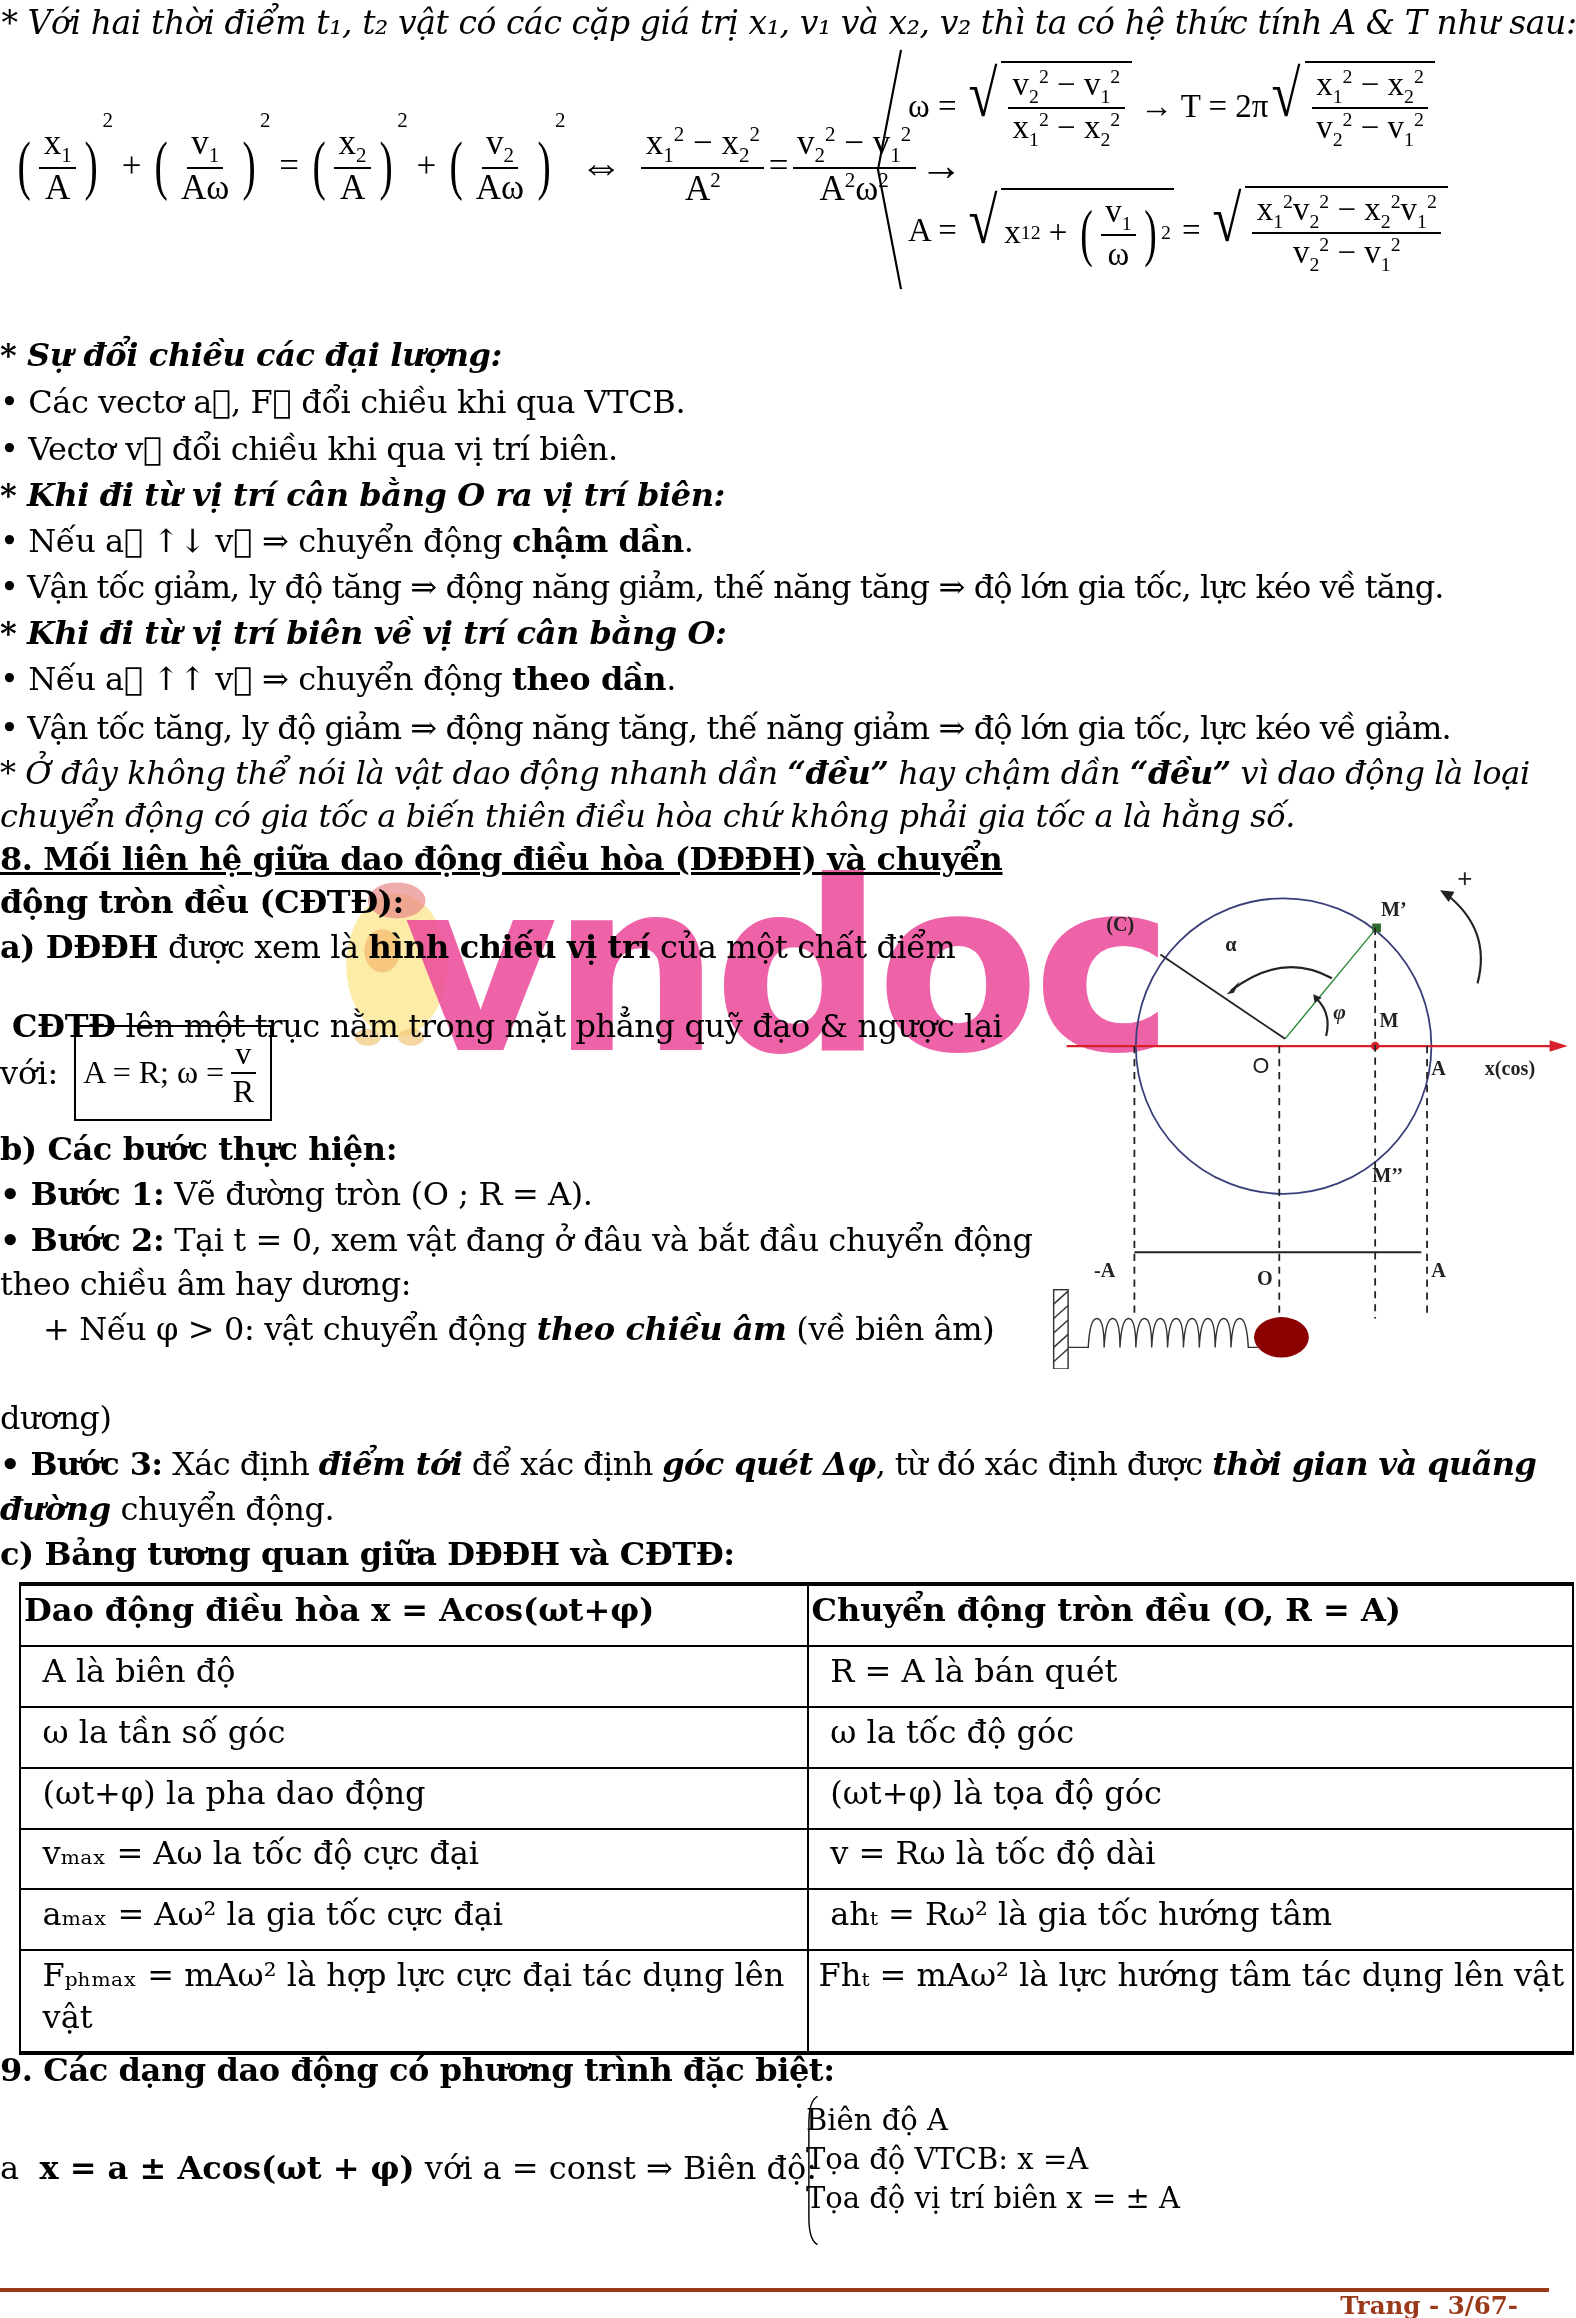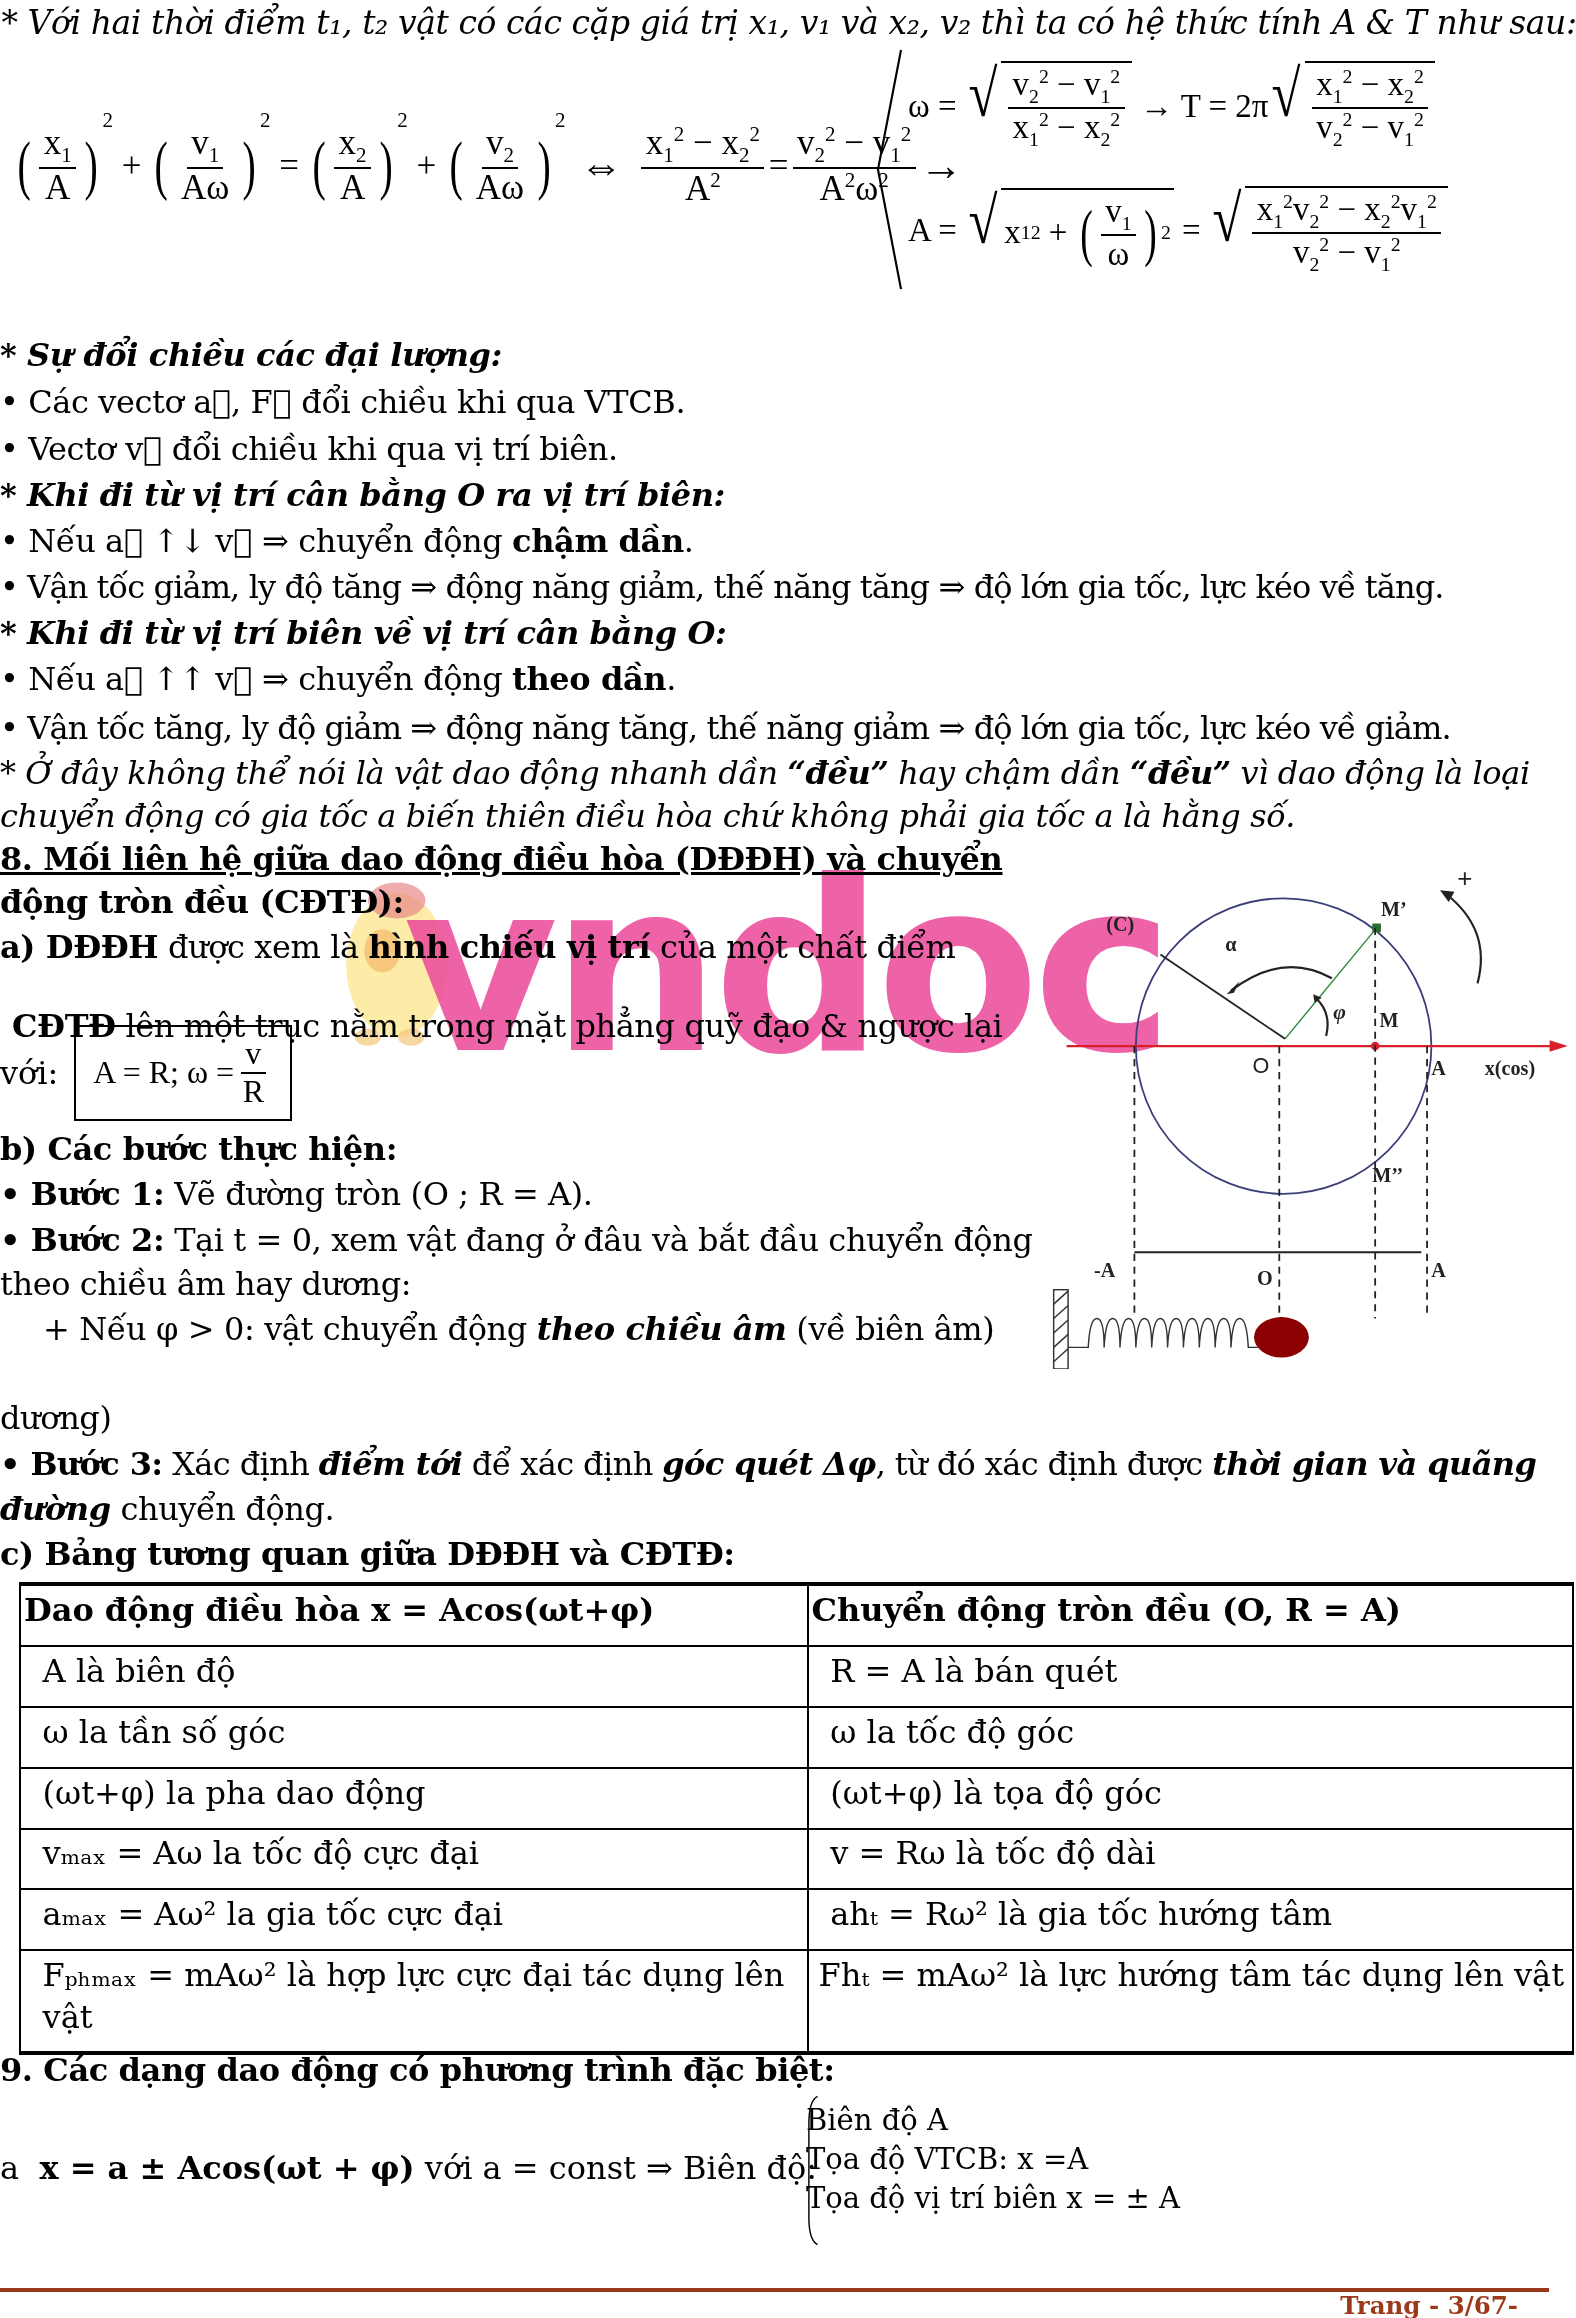--- a/index.html
+++ b/index.html
@@ -18,21 +18,21 @@
   .paren { font-size:190%; font-weight:100; vertical-align:middle; line-height:1; transform:scaleX(0.6); display:inline-block; }
   .sqrt { display:inline-flex; align-items:stretch; vertical-align:middle; }
   .sqrt .rad { font-size:200%; line-height:1; transform:scaleX(0.8); display:inline-block; }
   .sqrt .under { border-top:2.2px solid #000; padding:2.9px 2.9px 0 2.9px; display:inline-flex; align-items:center; }
   .watermark { position:absolute; pointer-events:none; }
   table.corr { position:absolute; left:19px; top:1582px; width:1555px; border-collapse:collapse; font-size:32px; }
   table.corr td { border:2.2px solid #000; height:56px; vertical-align:top; padding:2.9px 0 0 21.6px; line-height:42px; }
   table.corr tr.head td { border-top:4.3px solid #000; padding-left:2.9px; font-weight:bold; }
   table.corr td.c1 { width:764px; }
   table.corr tr.last td { height:97px; border-bottom:4.3px solid #000; }
-  .boxed { border:2.2px solid #000; display:inline-flex; align-items:center; padding:0 17px; height:92px; vertical-align:middle; }
+  .boxed { border:2.2px solid #000; display:inline-flex; align-items:center; padding:0 7px; height:92px; vertical-align:middle; }
   .footer-line { position:absolute; left:0; top:2288px; width:1549px; height:4.3px; background:#9b3a1b; }
   .footer { position:absolute; right:58px; top:2291px; font-size:24.5px; color:#9b3a1b; font-weight:bold; }
 </style>
 </head>
 <body>
 
 <div class="watermark" style="left:317px; top:850px; width:829px; height:216px; z-index:0;">
   <svg width="829" height="216" viewBox="0 0 1150 300">
     <ellipse cx="110" cy="160" rx="70" ry="100" fill="#fbe58a" opacity="0.75"></ellipse>
     <ellipse cx="110" cy="70" rx="40" ry="25" fill="#e8898a" opacity="0.7"></ellipse>

